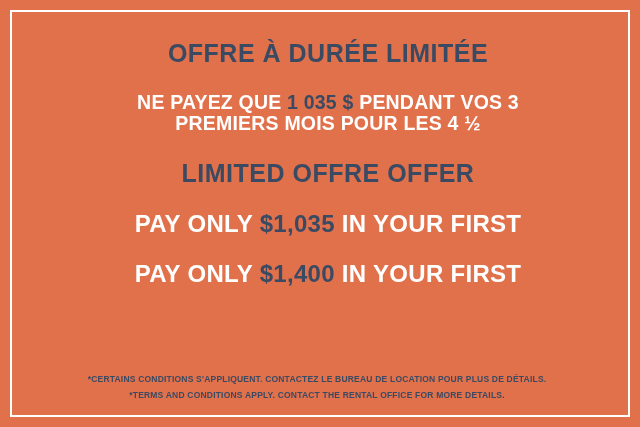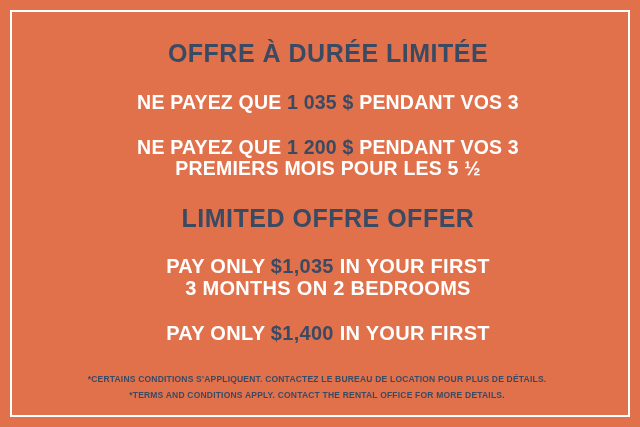--- a/index.html
+++ b/index.html
@@ -65,21 +65,21 @@
     letter-spacing: 0.2px;
   }
   .offer-line.second {
     font-size: 19.5px;
   }
   .price {
     color: #3b4a63;
   }
 
   .offer-block-en .offer-line {
-    font-size: 20px;
+    font-size: 24px;
     letter-spacing: 0.3px;
   }
 
   .spacer-mid {
     height: 26px;
   }
 
   .fineprint {
     position: absolute;
     left: 0;
@@ -100,42 +100,34 @@
   <div class="content">
 
     <div class="headline headline-fr">OFFRE À DURÉE LIMITÉE</div>
 
     <div class="offer-block">
       <div class="offer-line">
         <span>NE PAYEZ QUE</span>
         <span class="price">1 035 $</span>
         <span>PENDANT VOS 3</span>
       </div>
+      <div class="offer-line second">PREMIERS MOIS POUR LES 4 ½</div>
     </div>
 
-    <div class="offer-block">
-      <div class="offer-line">
-        <span>NE PAYEZ QUE</span>
-        <span class="price">1 200 $</span>
-        <span>PENDANT VOS 3</span>
-      </div>
-      <div class="offer-line second">PREMIERS MOIS POUR LES 5 ½</div>
-    </div>
 
     <div class="spacer-mid"></div>
 
     <div class="headline headline-en">LIMITED OFFRE OFFER</div>
 
     <div class="offer-block offer-block-en">
       <div class="offer-line">
         <span>PAY ONLY</span>
         <span class="price">$1,035</span>
         <span>IN YOUR FIRST</span>
       </div>
-      <div class="offer-line second">3 MONTHS ON 2 BEDROOMS</div>
     </div>
 
     <div class="offer-block offer-block-en">
       <div class="offer-line">
         <span>PAY ONLY</span>
         <span class="price">$1,400</span>
         <span>IN YOUR FIRST</span>
       </div>
     </div>
 

